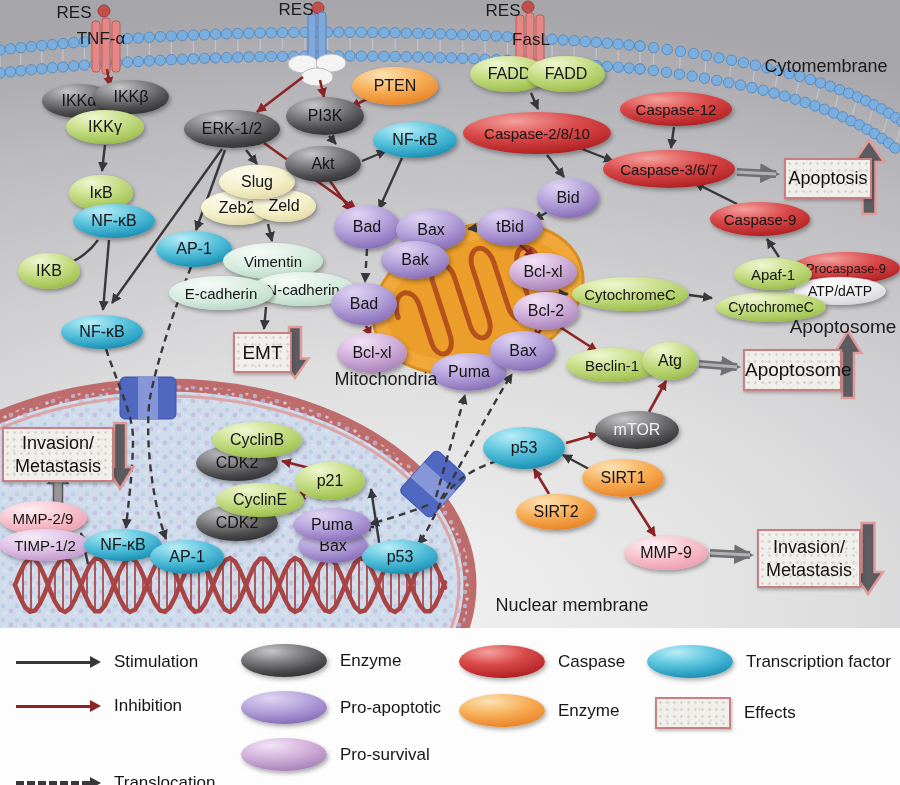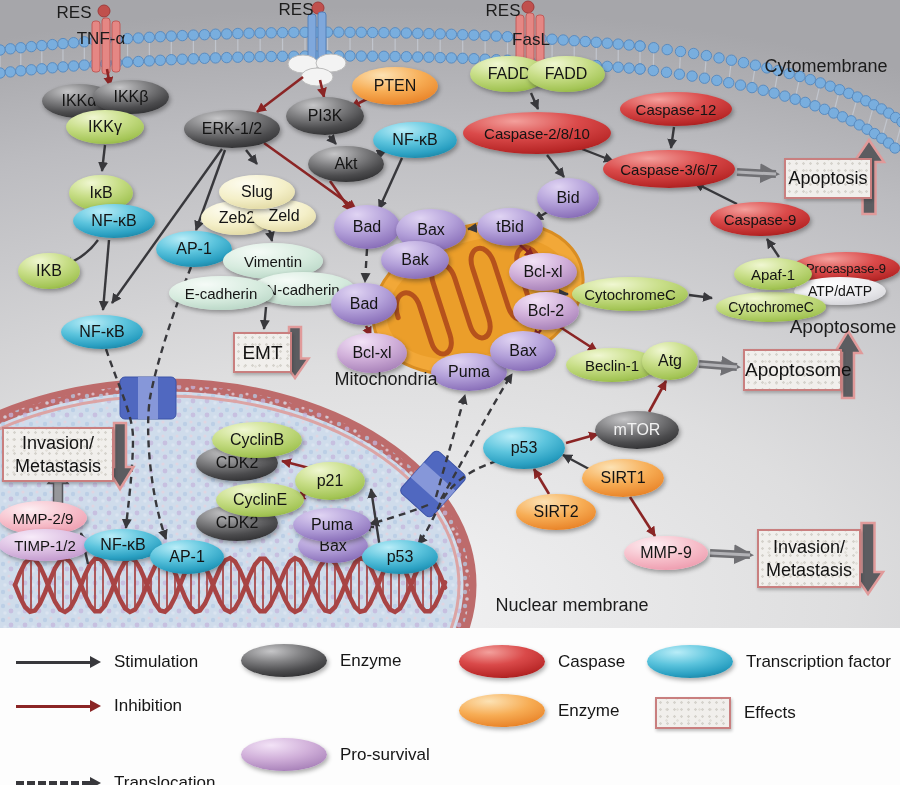--- a/index.html
+++ b/index.html
@@ -10,21 +10,21 @@
   #nodes-layer,#boxes-layer,#labels-layer{position:absolute;left:0;top:0;width:900px;height:628px;pointer-events:none;}
   .node{position:absolute;border-radius:50%;display:flex;align-items:center;justify-content:center;
     color:#141414;box-shadow:1.5px 2.5px 4px rgba(30,30,30,.38);white-space:nowrap;}
   .kinase{background:radial-gradient(ellipse 95% 85% at 35% 22%, #c6c6c8 0%, #828284 38%, #4c4c4e 72%, #2d2d2f 100%);}
   .tf{background:radial-gradient(ellipse 95% 85% at 35% 22%, #b9edf8 0%, #5cc4dd 45%, #2aa0c2 80%, #1b82a2 100%);}
   .green{background:radial-gradient(ellipse 95% 85% at 35% 22%, #f0f7d2 0%, #c8de88 45%, #a4c556 85%, #8fb23f 100%);}
   .caspase{background:radial-gradient(ellipse 95% 85% at 35% 22%, #f3a09c 0%, #da4a4a 45%, #b92828 85%, #a01d1d 100%);}
   .enzyme{background:radial-gradient(ellipse 95% 85% at 35% 22%, #fce2b4 0%, #f7ad55 50%, #ea872c 90%, #dd7a20 100%);}
   .proapo{background:radial-gradient(ellipse 95% 85% at 35% 22%, #e0d4f3 0%, #b3a0d9 50%, #8c72bb 90%, #7c62ab 100%);}
   .prosurv{background:radial-gradient(ellipse 95% 85% at 35% 22%, #f3e3f7 0%, #d0afd9 50%, #ac86bc 90%, #9c76ac 100%);}
-  .paleyellow{background:radial-gradient(ellipse 95% 85% at 35% 25%, #fdfcf0 0%, #f4efc8 55%, #dfd69e 100%);margin-top:10px;}
+  .paleyellow{background:radial-gradient(ellipse 95% 85% at 35% 25%, #fdfcf0 0%, #f4efc8 55%, #dfd69e 100%);}
   .paleteal{background:radial-gradient(ellipse 95% 85% at 35% 25%, #f5fbf7 0%, #d6ebde 55%, #b4d3c2 100%);}
   .pink{background:radial-gradient(ellipse 95% 85% at 35% 25%, #fdeff3 0%, #f6bcc8 55%, #ec96aa 100%);}
   .lpurple{background:radial-gradient(ellipse 95% 85% at 35% 25%, #f7ebf9 0%, #dabce1 55%, #be92ca 100%);}
   .white{background:radial-gradient(ellipse 95% 85% at 35% 25%, #ffffff 0%, #ececef 55%, #d0d0d5 100%);}
   .flabel{position:absolute;transform:translate(-50%,-50%);color:#1c1c1c;white-space:nowrap;}
   .effect-box{position:absolute;border:2px solid #c97f7f;color:#121212;text-align:center;
     display:flex;flex-direction:column;justify-content:center;line-height:1.25;
     background-color:#f1efec;
     background-image:radial-gradient(#d6d3cd 1px, transparent 1.5px),radial-gradient(#e3e0da 1px, transparent 1.5px);
     background-size:7px 7px,11px 11px;background-position:0 0,4px 5px;
@@ -448,21 +448,21 @@
         <div class="node kinase" style="left: 184px; top: 110px; width: 96px; height: 38px; font-size: 16px;">ERK-1/2</div>
         <div class="node tf" style="left: 156px; top: 231px; width: 76px; height: 36px; font-size: 16px;">AP-1</div>
         <div class="node paleyellow" style="left: 201px; top: 191px; width: 72px; height: 34px; font-size: 16px;">Zeb2</div>
         <div class="node paleyellow" style="left: 252px; top: 190px; width: 64px; height: 32px; font-size: 16px;">Zeld</div>
         <div class="node paleyellow" style="left: 219px; top: 165px; width: 76px; height: 34px; font-size: 16px;">Slug</div>
         <div class="node paleteal" style="left: 223px; top: 243px; width: 100px; height: 36px; font-size: 15px;">Vimentin</div>
         <div class="node paleteal" style="left: 251px; top: 272px; width: 104px; height: 34px; font-size: 15px;">N-cadherin</div>
         <div class="node paleteal" style="left: 169px; top: 276px; width: 104px; height: 34px; font-size: 15px;">E-cadherin</div>
         <div class="node kinase" style="left: 286px; top: 97px; width: 78px; height: 38px; font-size: 16px;">PI3K</div>
         <div class="node enzyme" style="left: 352px; top: 67px; width: 86px; height: 38px; font-size: 16px;">PTEN</div>
-        <div class="node kinase" style="left: 308px; top: 146px; width: 76px; height: 36px; font-size: 16px;">Akt</div>
+        <div class="node kinase" style="left: 285px; top: 146px; width: 76px; height: 36px; font-size: 16px;">Akt</div>
         <div class="node tf" style="left: 373px; top: 122px; width: 84px; height: 36px; font-size: 16px;">NF-κB</div>
         <div class="node proapo" style="left: 334px; top: 205px; width: 66px; height: 44px; font-size: 16px;">Bad</div>
         <div class="node proapo" style="left: 396px; top: 209px; width: 70px; height: 42px; font-size: 16px;">Bax</div>
         <div class="node proapo" style="left: 381px; top: 241px; width: 68px; height: 38px; font-size: 16px;">Bak</div>
         <div class="node proapo" style="left: 537px; top: 178px; width: 62px; height: 40px; font-size: 16px;">Bid</div>
         <div class="node proapo" style="left: 477px; top: 208px; width: 66px; height: 38px; font-size: 16px;">tBid</div>
         <div class="node prosurv" style="left: 509px; top: 253px; width: 68px; height: 38px; font-size: 16px;">Bcl-xl</div>
         <div class="node prosurv" style="left: 513px; top: 292px; width: 66px; height: 38px; font-size: 16px;">Bcl-2</div>
         <div class="node proapo" style="left: 331px; top: 283px; width: 66px; height: 42px; font-size: 16px;">Bad</div>
         <div class="node prosurv" style="left: 337px; top: 333px; width: 70px; height: 40px; font-size: 16px;">Bcl-xl</div>
@@ -544,20 +544,24 @@
     </div>
     <div class="leg-item" style="left:16px;top:113px;margin-top:32px;">
       <span class="leg-line dashed"></span>
         <span class="leg-head"></span>
       <span class="leg-label">Translocation</span>
     </div>
     <div class="leg-item" style="left:241px;top:16px;">
       <span class="leg-oval kinase"></span>
       <span class="leg-label">Enzyme</span>
     </div>
+    <div class="leg-item" style="left:241px;top:63px;">
+      <span class="leg-oval proapo"></span>
+      <span class="leg-label">Pro-apoptotic</span>
+    </div>
     <div class="leg-item" style="left:241px;top:110px;">
       <span class="leg-oval prosurv"></span>
       <span class="leg-label">Pro-survival</span>
     </div>
     <div class="leg-item" style="left:459px;top:17px;">
       <span class="leg-oval caspase"></span>
       <span class="leg-label">Caspase</span>
     </div>
     <div class="leg-item" style="left:459px;top:66px;">
       <span class="leg-oval enzyme"></span>

